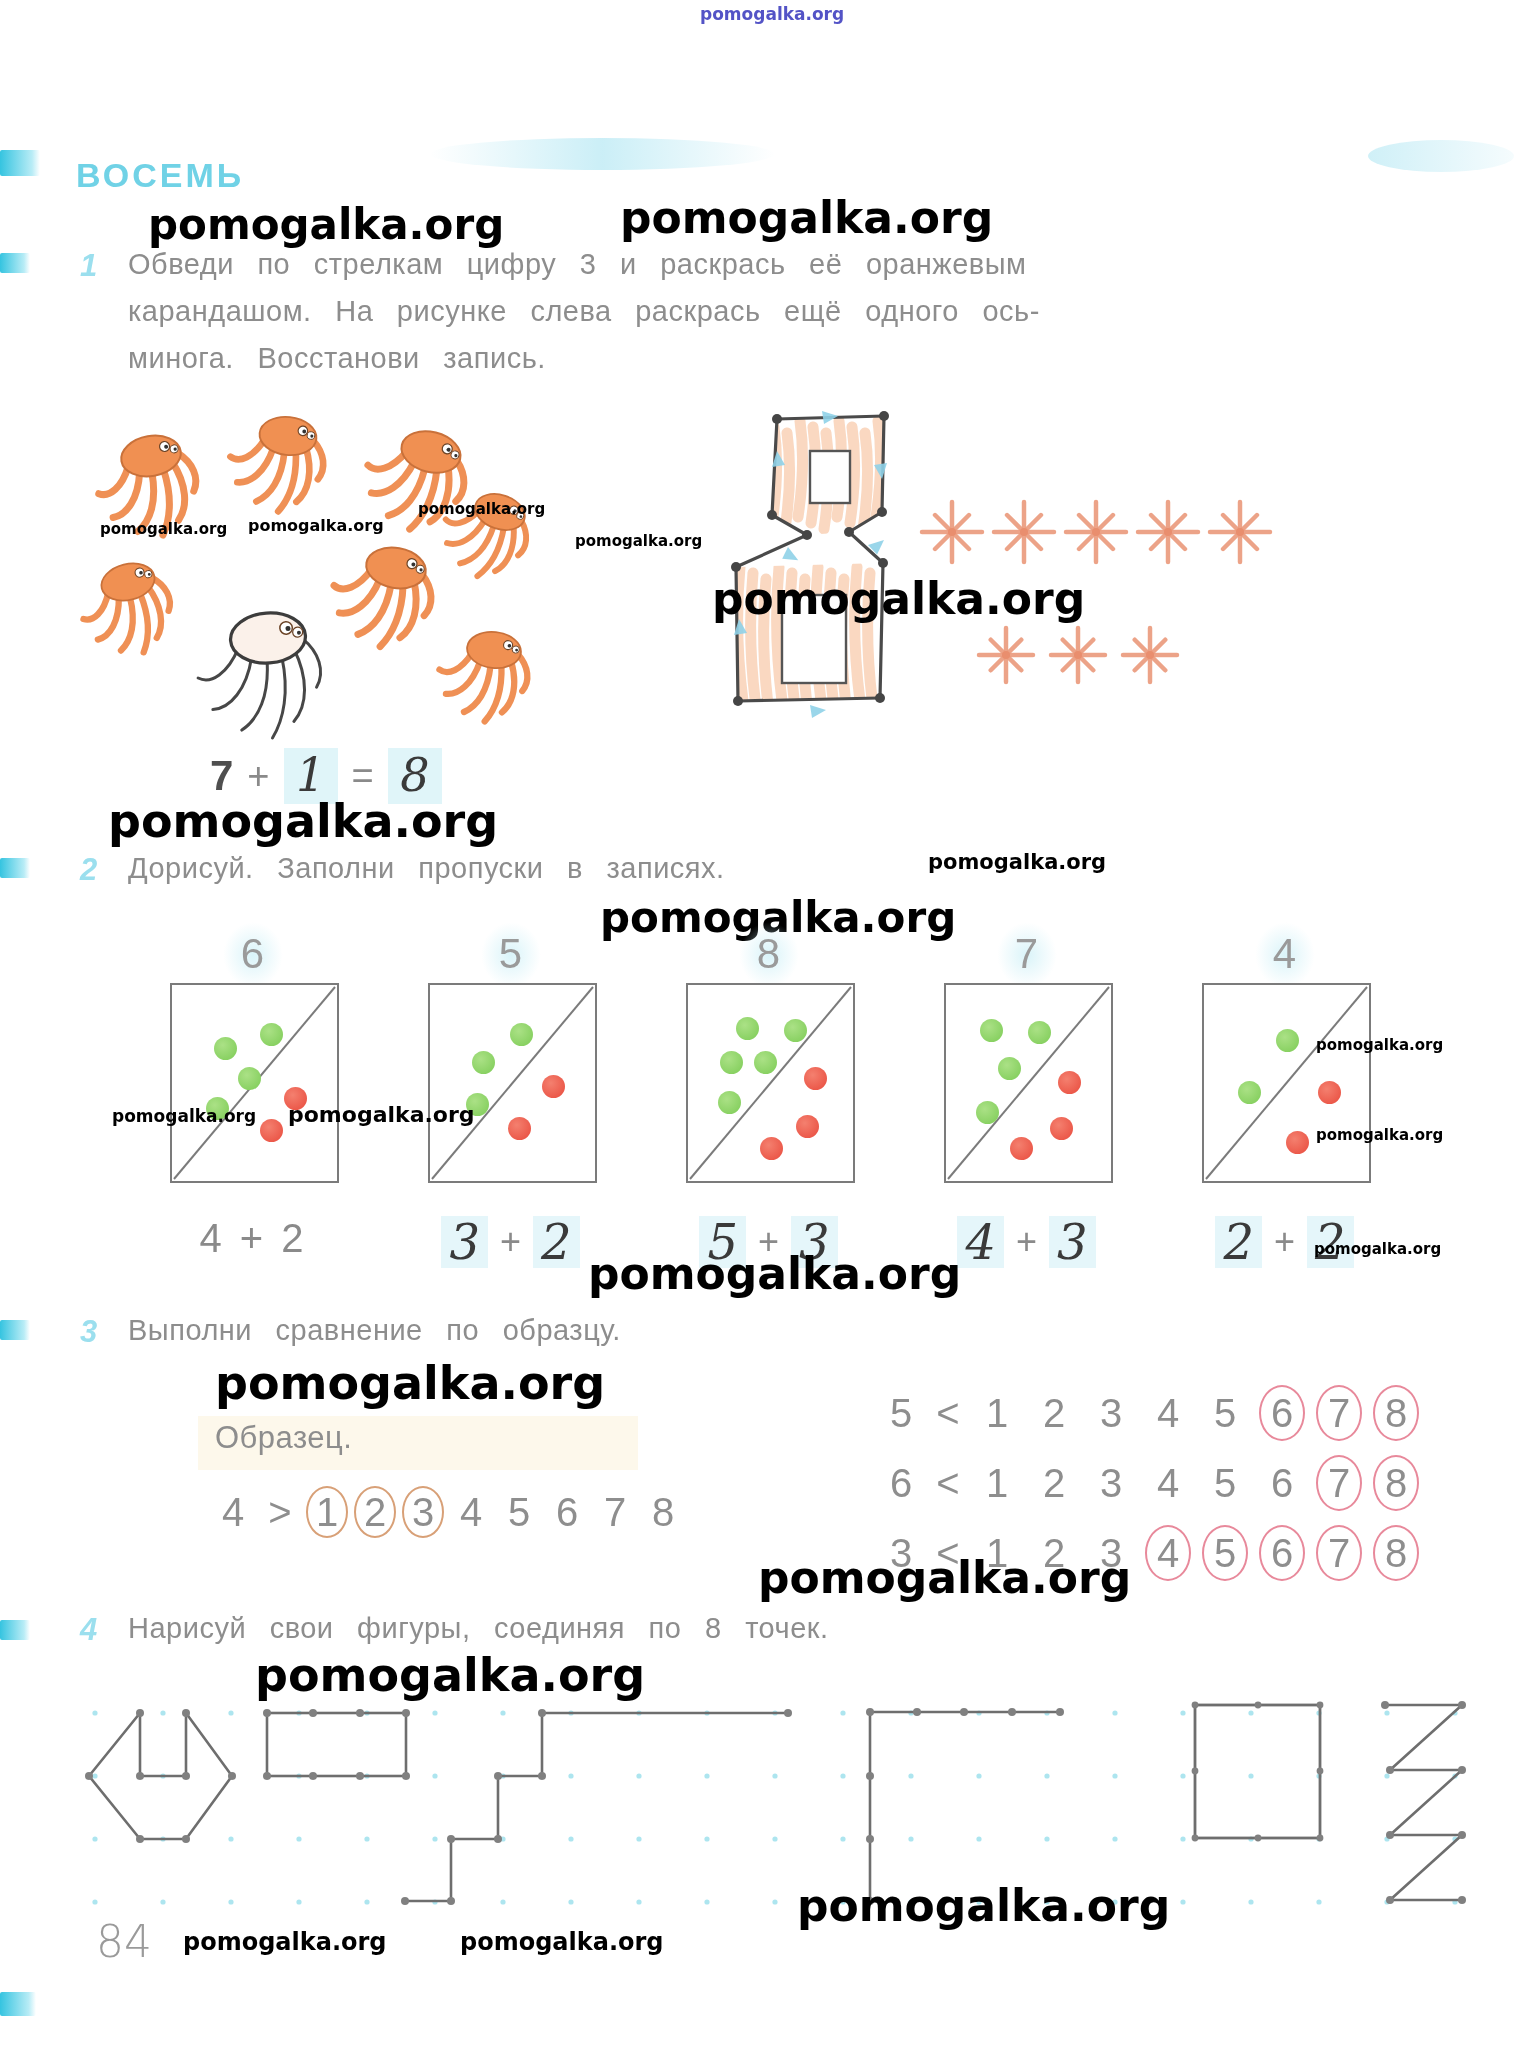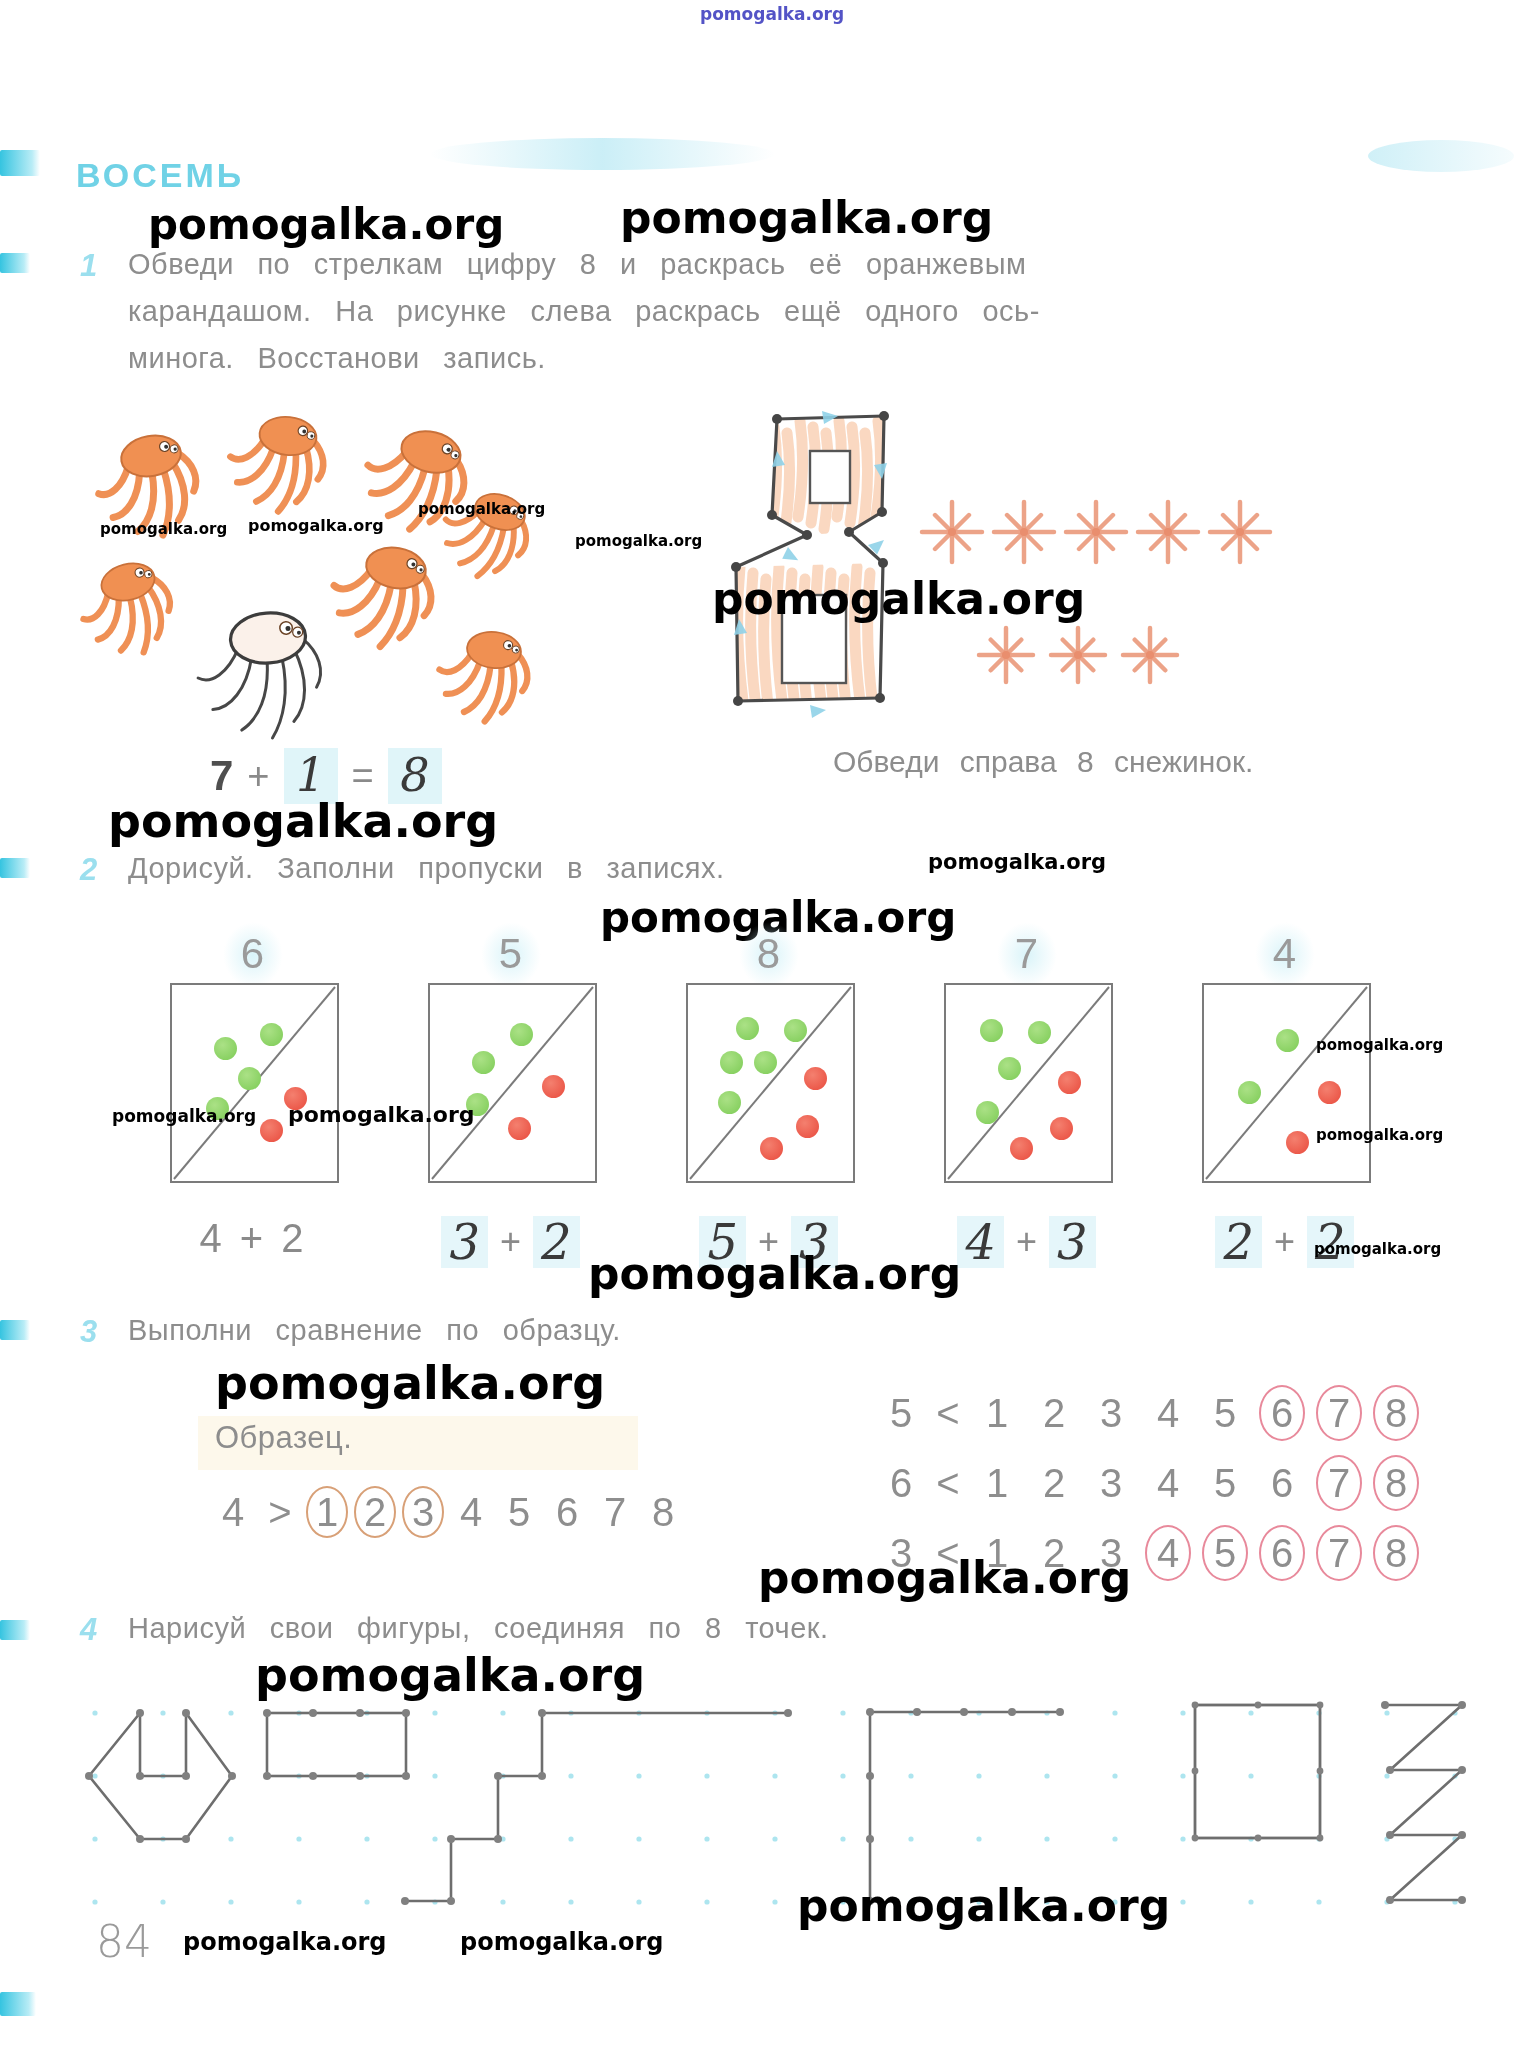--- a/index.html
+++ b/index.html
@@ -54,21 +54,21 @@
   <div class="cyanbar" style="top:150px;width:40px;height:26px;"></div>
   <div class="swish" style="left:430px;top:138px;width:345px;height:32px;background:linear-gradient(to right,rgba(160,225,240,0),rgba(160,225,240,.55),rgba(160,225,240,0));"></div>
   <div class="swish" style="left:1368px;top:140px;width:146px;height:32px;background:linear-gradient(to right,rgba(160,225,240,.5),rgba(160,225,240,.1));"></div>
   <div class="page-title" style="left:76px;top:156px;">ВОСЕМЬ</div>
 
   <span class="wm" style="left:148px;top:200px;font-size:42px;">pomogalka.org</span>
   <span class="wm" style="left:620px;top:192px;font-size:44px;">pomogalka.org</span>
 
   <div class="cyanbar" style="top:253px;width:30px;height:20px;"></div>
   <div class="ex-num" style="left:80px;top:248px;">1</div>
-  <div class="ex-text" style="left:128px;top:248px;">Обведи по стрелкам цифру 8 и раскрась её оранжевым</div>
+  <div class="ex-text" style="left:128px;top:248px;">Обведи по стрелкам цифру 3 и раскрась её оранжевым</div>
   <div class="ex-text" style="left:128px;top:295px;">карандашом. На рисунке слева раскрась ещё одного ось-</div>
   <div class="ex-text" style="left:128px;top:342px;">минога. Восстанови запись.</div>
 
   <svg id="octos" style="left:66px;top:396px;" width="468" height="322" viewBox="0 0 468 322">
       <g transform="translate(85,60) rotate(-10) scale(1)">
         <path d="M-24,6 C-34,26 -48,34 -58,28" fill="none" stroke-linecap="round" stroke="#ef9055" stroke-width="7"></path>
         <path d="M-14,14 C-20,40 -34,54 -48,54" fill="none" stroke-linecap="round" stroke="#ef9055" stroke-width="7"></path>
         <path d="M-2,17 C-2,46 -12,64 -26,72" fill="none" stroke-linecap="round" stroke="#ef9055" stroke-width="7"></path>
         <path d="M10,16 C14,44 8,66 -2,80" fill="none" stroke-linecap="round" stroke="#ef9055" stroke-width="7"></path>
         <path d="M20,10 C30,34 28,56 16,68" fill="none" stroke-linecap="round" stroke="#ef9055" stroke-width="7"></path>
@@ -335,21 +335,20 @@
   <span class="wm" style="left:712px;top:573px;font-size:44px;">pomogalka.org</span>
 
   <div class="eq" style="left:210px;top:748px;">
     <span class="printed7">7</span>
     <span class="op">+</span>
     <span class="cyanbox hand">1</span>
     <span class="op">=</span>
     <span class="cyanbox hand">8</span>
   </div>
 
-  <div class="caption" style="left:833px;top:745px;">Обведи справа 8 снежинок.</div>
 
   <span class="wm" style="left:108px;top:794px;font-size:46px;">pomogalka.org</span>
 
 
   <div class="cyanbar" style="top:858px;width:30px;height:20px;"></div>
   <div class="ex-num" style="left:80px;top:852px;">2</div>
   <div class="ex-text" style="left:128px;top:852px;">Дорисуй. Заполни пропуски в записях.</div>
   <span class="wm wm-small" style="left:928px;top:850px;font-size:21px;">pomogalka.org</span>
   <span class="wm" style="left:600px;top:893px;font-size:42px;">pomogalka.org</span>
   <div id="ex2-area">

